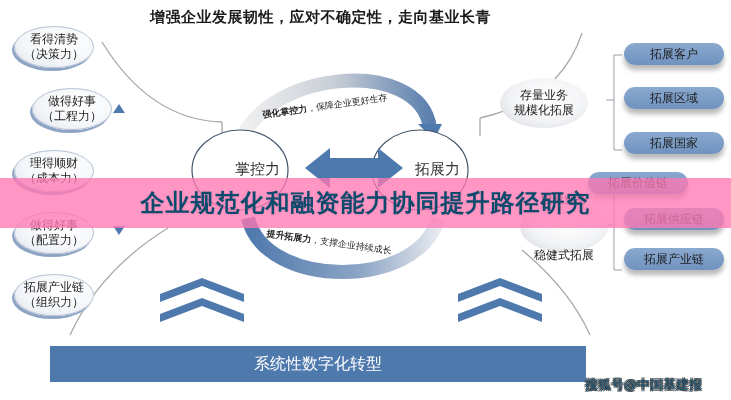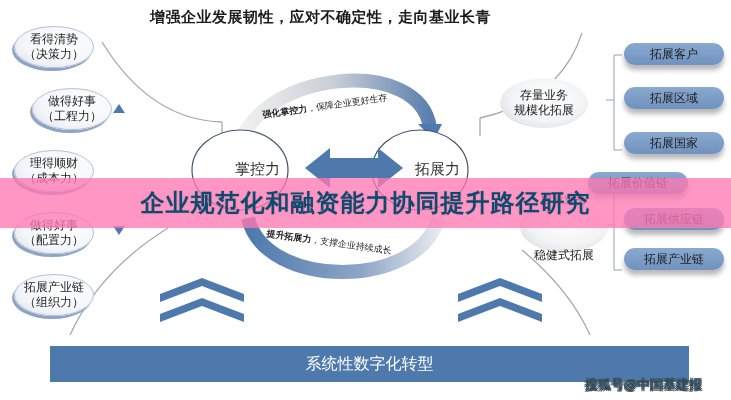--- a/index.html
+++ b/index.html
@@ -22,21 +22,21 @@
     background:radial-gradient(ellipse at 55% 40%, #ffffff 0%, #f2f3f5 55%, #cfd3d9 100%);
     display:flex; flex-direction:column; align-items:center; justify-content:center;
     font-size:12px; line-height:15px; color:#222; text-align:center; }
 
   .pill { width:100px; height:22px; border-radius:13px;
     background:linear-gradient(#8aa9cf, #6f92bf);
     box-shadow:0 5px 5px rgba(0,0,0,0.28);
     display:flex; align-items:center; justify-content:center;
     font-size:12px; color:#1d1d1d;text-align:right; }
 
-  .bottom-bar { left:50px; top:346px; width:639px; height:36px; background:#4e79ad;
+  .bottom-bar { left:50px; top:346px; width:536px; height:36px; background:#4e79ad;
     display:flex; align-items:center; justify-content:center; color:#ffffff; font-size:16px; }
 
   .banner { left:0; top:178px; width:731px; height:50px; background:rgba(255,120,180,0.78);
     display:flex; align-items:center; justify-content:center; }
   .banner-text { color:#0c4a6e; font-size:24px; font-weight:bold; letter-spacing:1px;
     text-shadow:0 0 2px rgba(0,0,0,0.15); }
 
   .watermark { left:585px; top:376px; font-size:13px; color:#0c4a6e;
     text-shadow:-1px -1px 0 #555, 1px -1px 0 #555, -1px 1px 0 #555, 1px 1px 0 #555; }
 </style>

